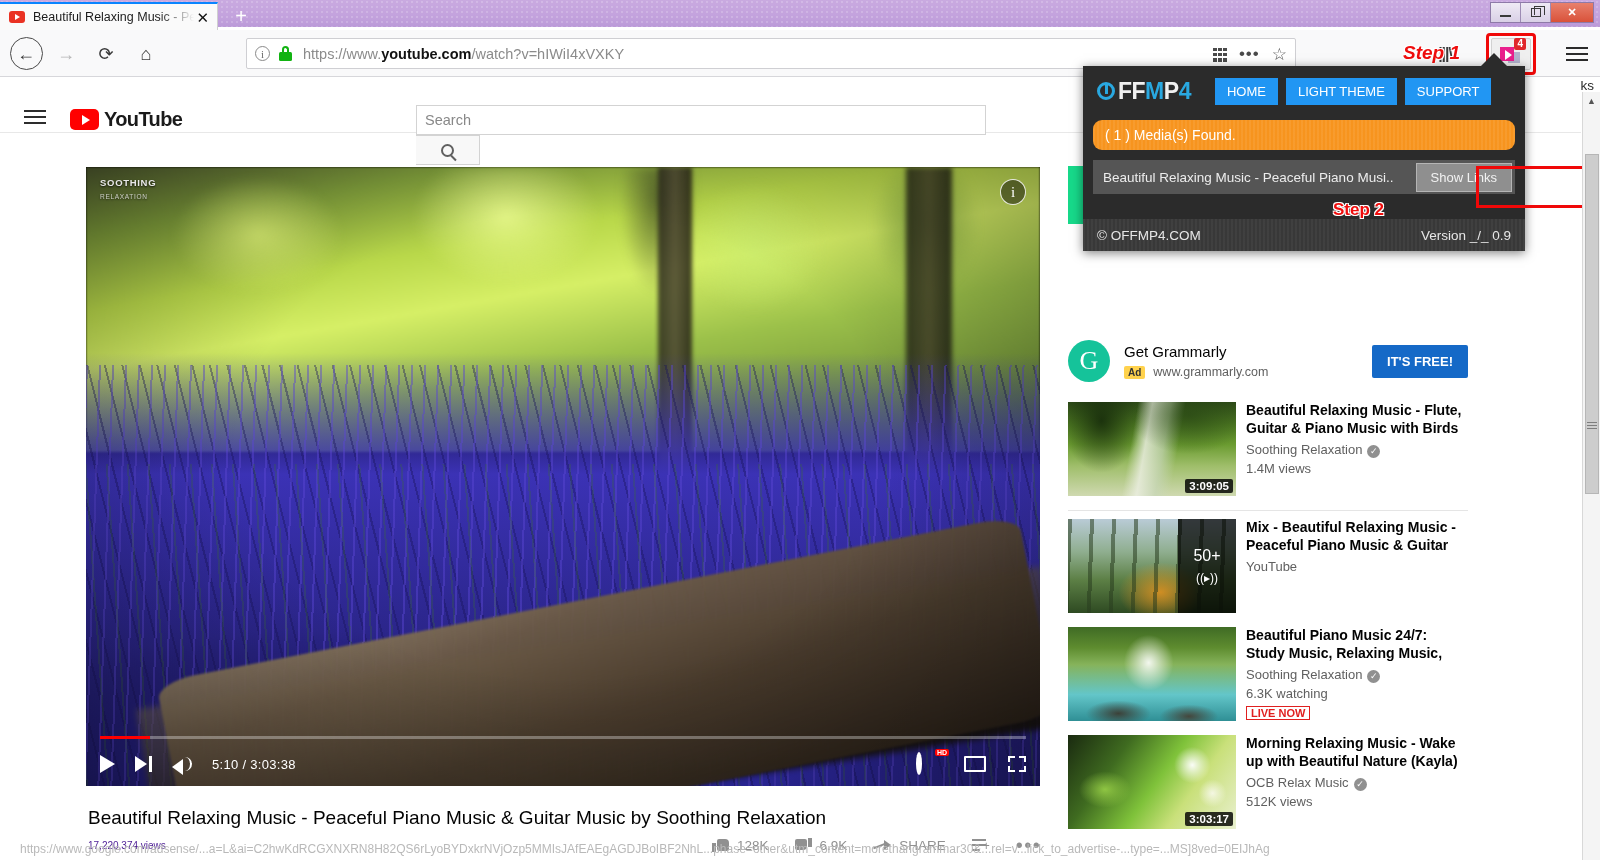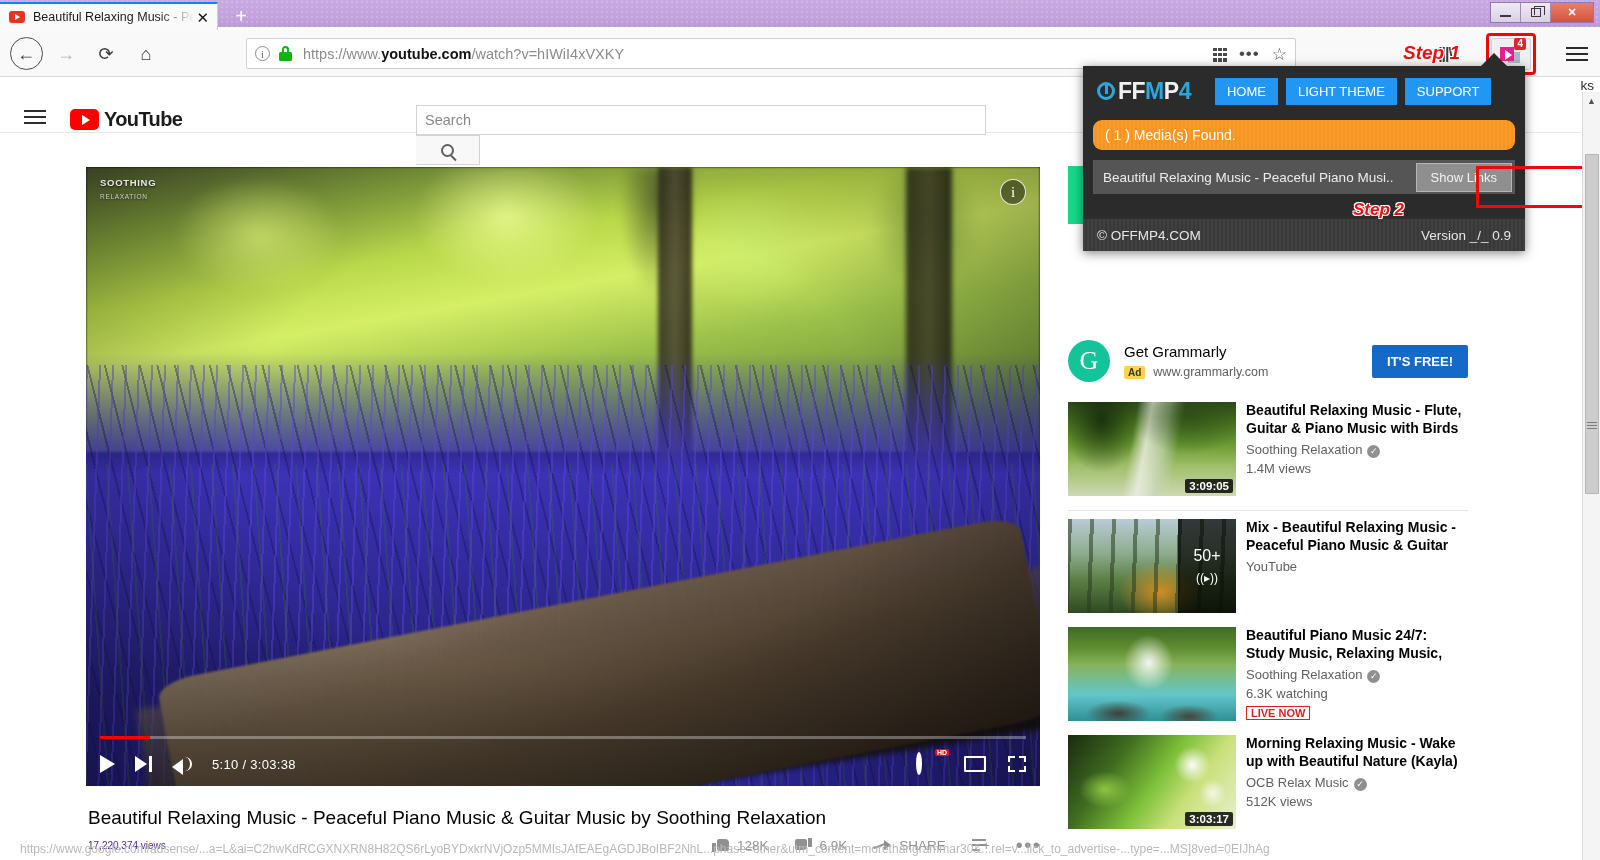--- a/index.html
+++ b/index.html
@@ -344,22 +344,22 @@
   .brand .four { color: #29a8e0; }
   .navbtns { margin-left: 14px; display:flex; gap: 8px;}
   .navbtns a { background:#2196f3; color:#fff; font-size: 13px; padding: 6px 12px; text-decoration:none; white-space:nowrap;}
   .foundbar { margin: 4px 10px 0 10px; height: 30px; background:#f7941e; color:#fff;
     display:flex; align-items:center; padding: 0 12px; font-size: 14px;
     background-image: repeating-linear-gradient(90deg, rgba(255,255,255,.07) 0 2px, transparent 2px 4px); border-radius: 9px;}
   .mediarow { margin: 10px 10px 0 10px; height: 34px; background:#555; display:flex; align-items:center; }
   .medianame { flex: 1 1 auto; color: #ededed; font-size: 13.5px; padding: 0 10px; white-space: nowrap; overflow:hidden;}
   .showlinks { background:#8f8f8f; color:#f2f2f2; font-size: 13px; padding: 6px 14px; margin-right: 3px; border: 1px solid #b5b5b5;}
   .showlinksring { position:absolute; left: 393px; top: 100px; width: 122px; height: 42px; border: 3px solid #f00808; }
-  .step2 { position:absolute; left: 250px; top: 134px; font-size: 17px; font-weight:bold; font-style:italic; color:#ef0d0d;
-    text-shadow: 1px 1px 0 #fff,-1px -1px 0 #fff,1px -1px 0 #fff,-1px 1px 0 #fff; margin-left: 20px;}
+  .step2 { position:absolute; left: 250px; top: 134px; font-size: 17px; font-weight:bold; color:#ef0d0d;
+    text-shadow: 1px 1px 0 #fff,-1px -1px 0 #fff,1px -1px 0 #fff,-1px 1px 0 #fff;}
   .popupfoot { position:absolute; left:0; bottom:0; width:100%; height: 32px; background:#383838;
     display:flex; align-items:center; justify-content: space-between; padding: 0 14px;
     background-image: repeating-linear-gradient(90deg, rgba(255,255,255,.04) 0 2px, transparent 2px 4px);}
   .popupfoot span { color:#e6e6e6; font-size: 13.5px;}
   .greenstub { position:absolute; left: 1068px; top: 166px; width: 16px; height: 58px; background:#17d98a;}
 
   
   .statusbar {
     position:absolute; left: 0; bottom: 0; width: 1445px; height: 22px;
     display:flex; align-items:center; overflow:hidden;

